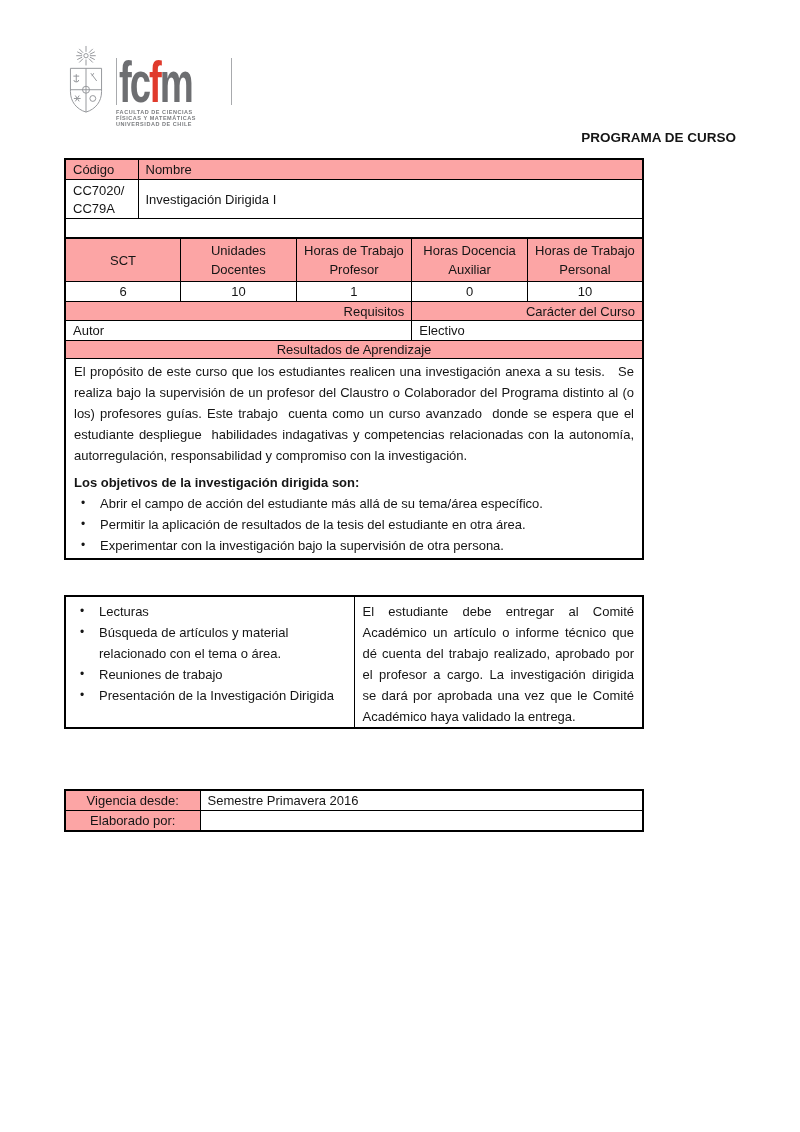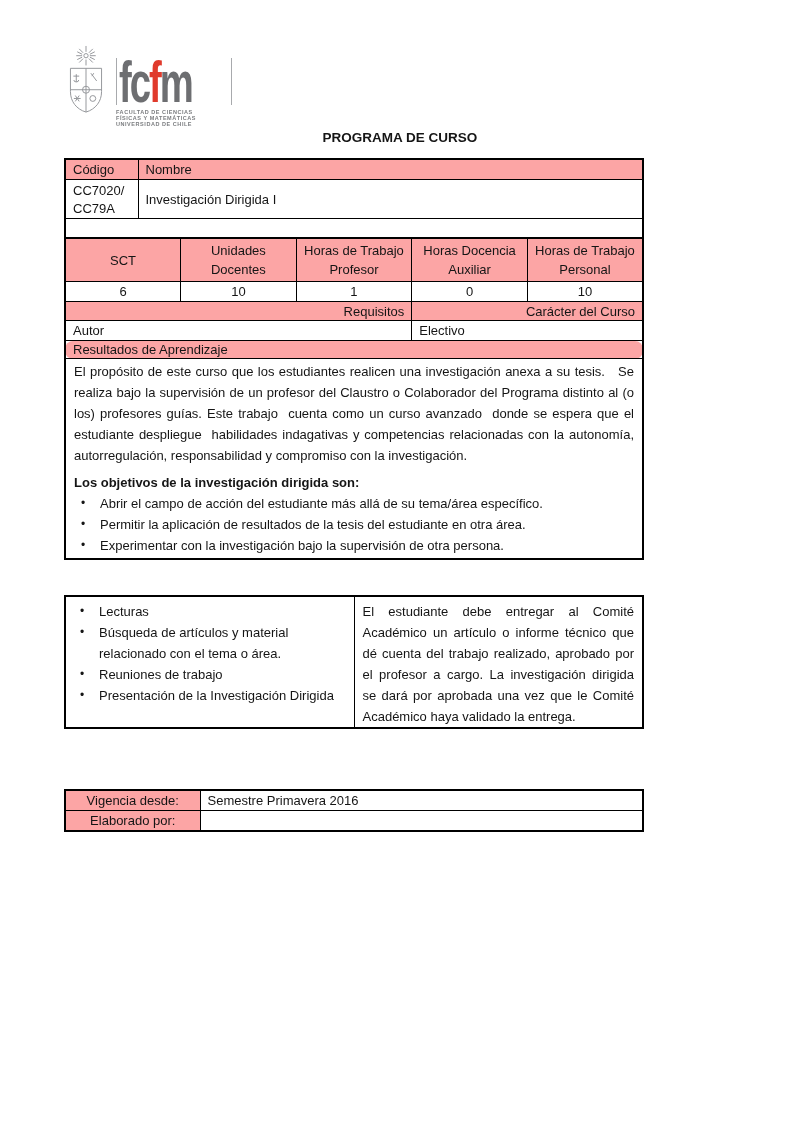--- a/index.html
+++ b/index.html
@@ -22,21 +22,21 @@
   }
   .wm-gray { color:#6d6e71; }
   .wm-red  { color:#e03a2c; }
   .logo-subtext {
     margin-top:5px; font-size:5.5px; line-height:5.9px; letter-spacing:0.55px;
     color:#7a7c7f; font-weight:bold; white-space:nowrap;
   }
 
   
   .doc-title {
-    font-size:13.5px; font-weight:bold; text-align:center;
+    font-size:13.5px; font-weight:bold; text-align:right;
     margin:3px 0 12px; line-height:16px;
   }
 
   
   table.tbl {
     width:580px; border-collapse:collapse; table-layout:fixed;
     font-size:13px; border:2px solid #000;
   }
   .tbl td { border:1.5px solid #000; padding:0 7px; line-height:17px; vertical-align:middle; }
   .hd { background:#fca5a5; }
@@ -49,21 +49,21 @@
   .t-course td.r2 { height:36px; padding-top:2px; line-height:18px; }
   .t-course td.r3 { height:19px; }
   .t-course td.r4 { height:18px; }
 
   
   .t-credits { margin-top:-2px; }
   .t-credits td.hrow { height:42px; text-align:center; line-height:19px; }
   .t-credits td.vrow { height:19px; text-align:center; }
   .t-credits td.reqrow { height:18px; text-align:right; }
   .t-credits td.autrow { height:19px; }
-  .t-credits td.resrow { height:17px; text-align:left;border-radius:8px; }
+  .t-credits td.resrow { height:17px; text-align:center; }
   .t-credits td.bigrow { height:197px; vertical-align:top; padding:2px 8px 0; }
 
   .results-par {
     margin:0 0 6px; text-align:justify; line-height:21px; white-space:pre-wrap;
   }
   .intro-line { line-height:21px;font-weight:bold; }
   .bullet { display:flex; line-height:21px; }
   .bullet .dot { flex:0 0 19px; margin-left:7px; font-size:12px; }
   .bullet .btxt { flex:1; }
 

